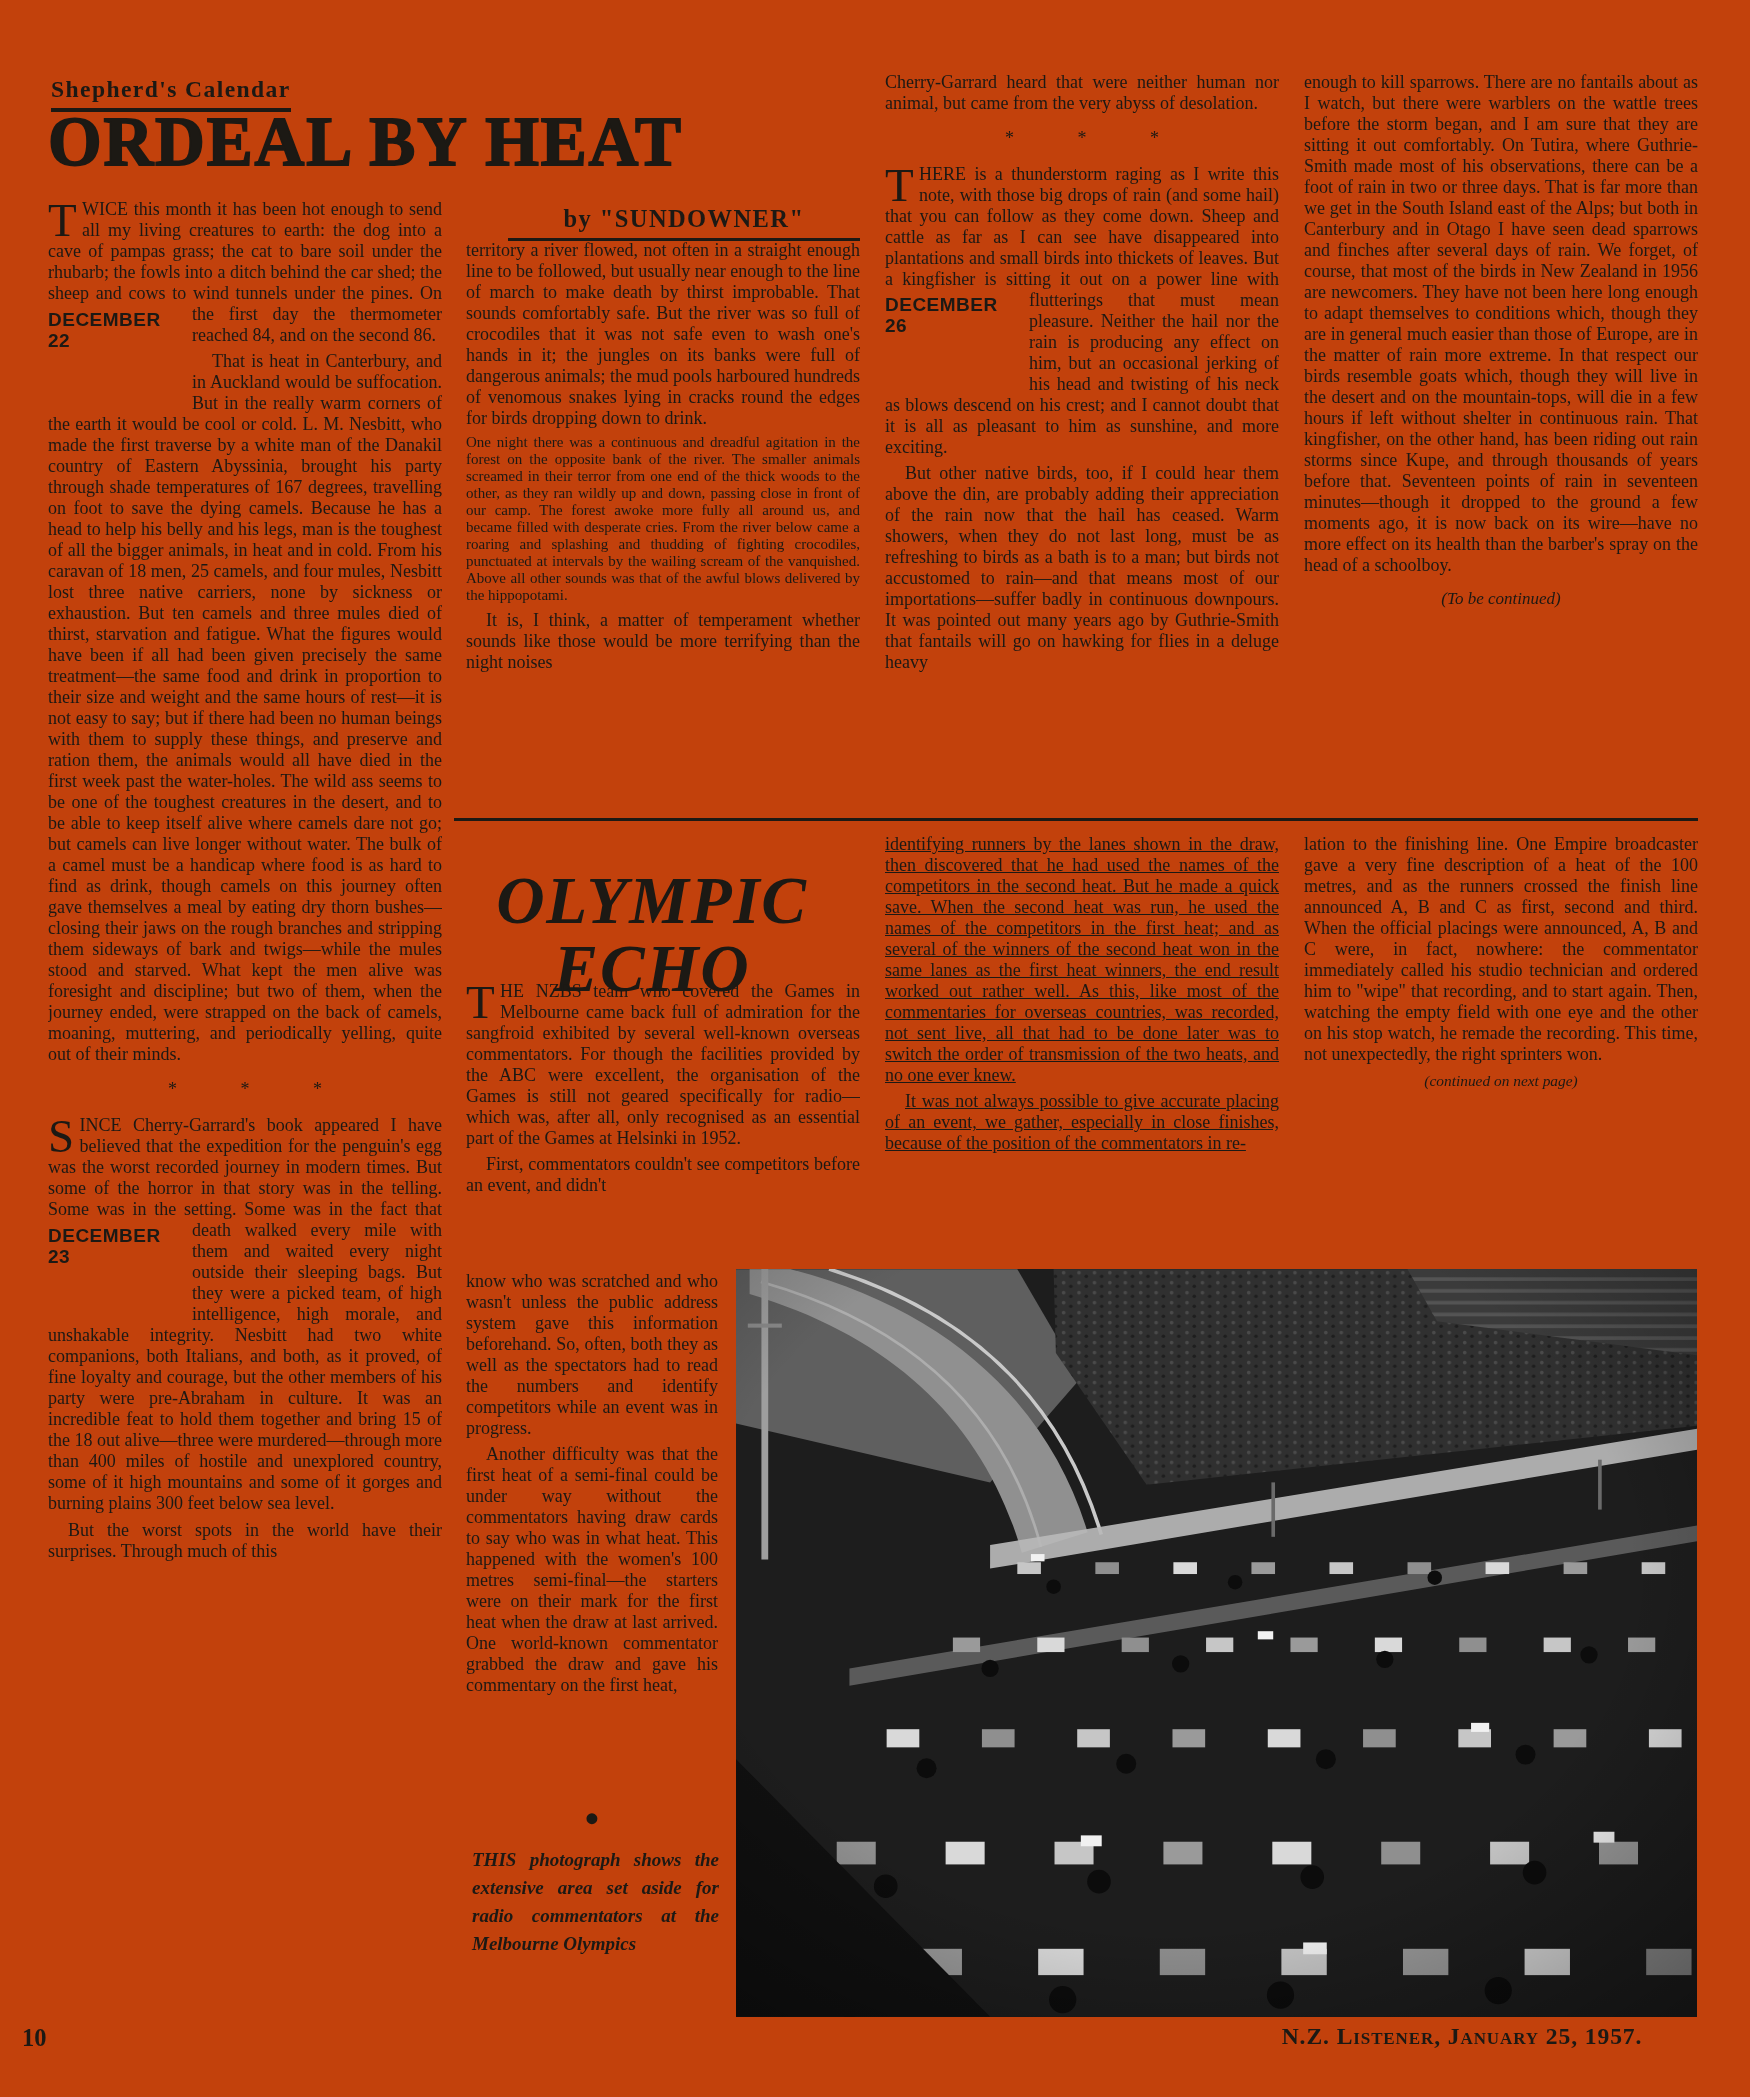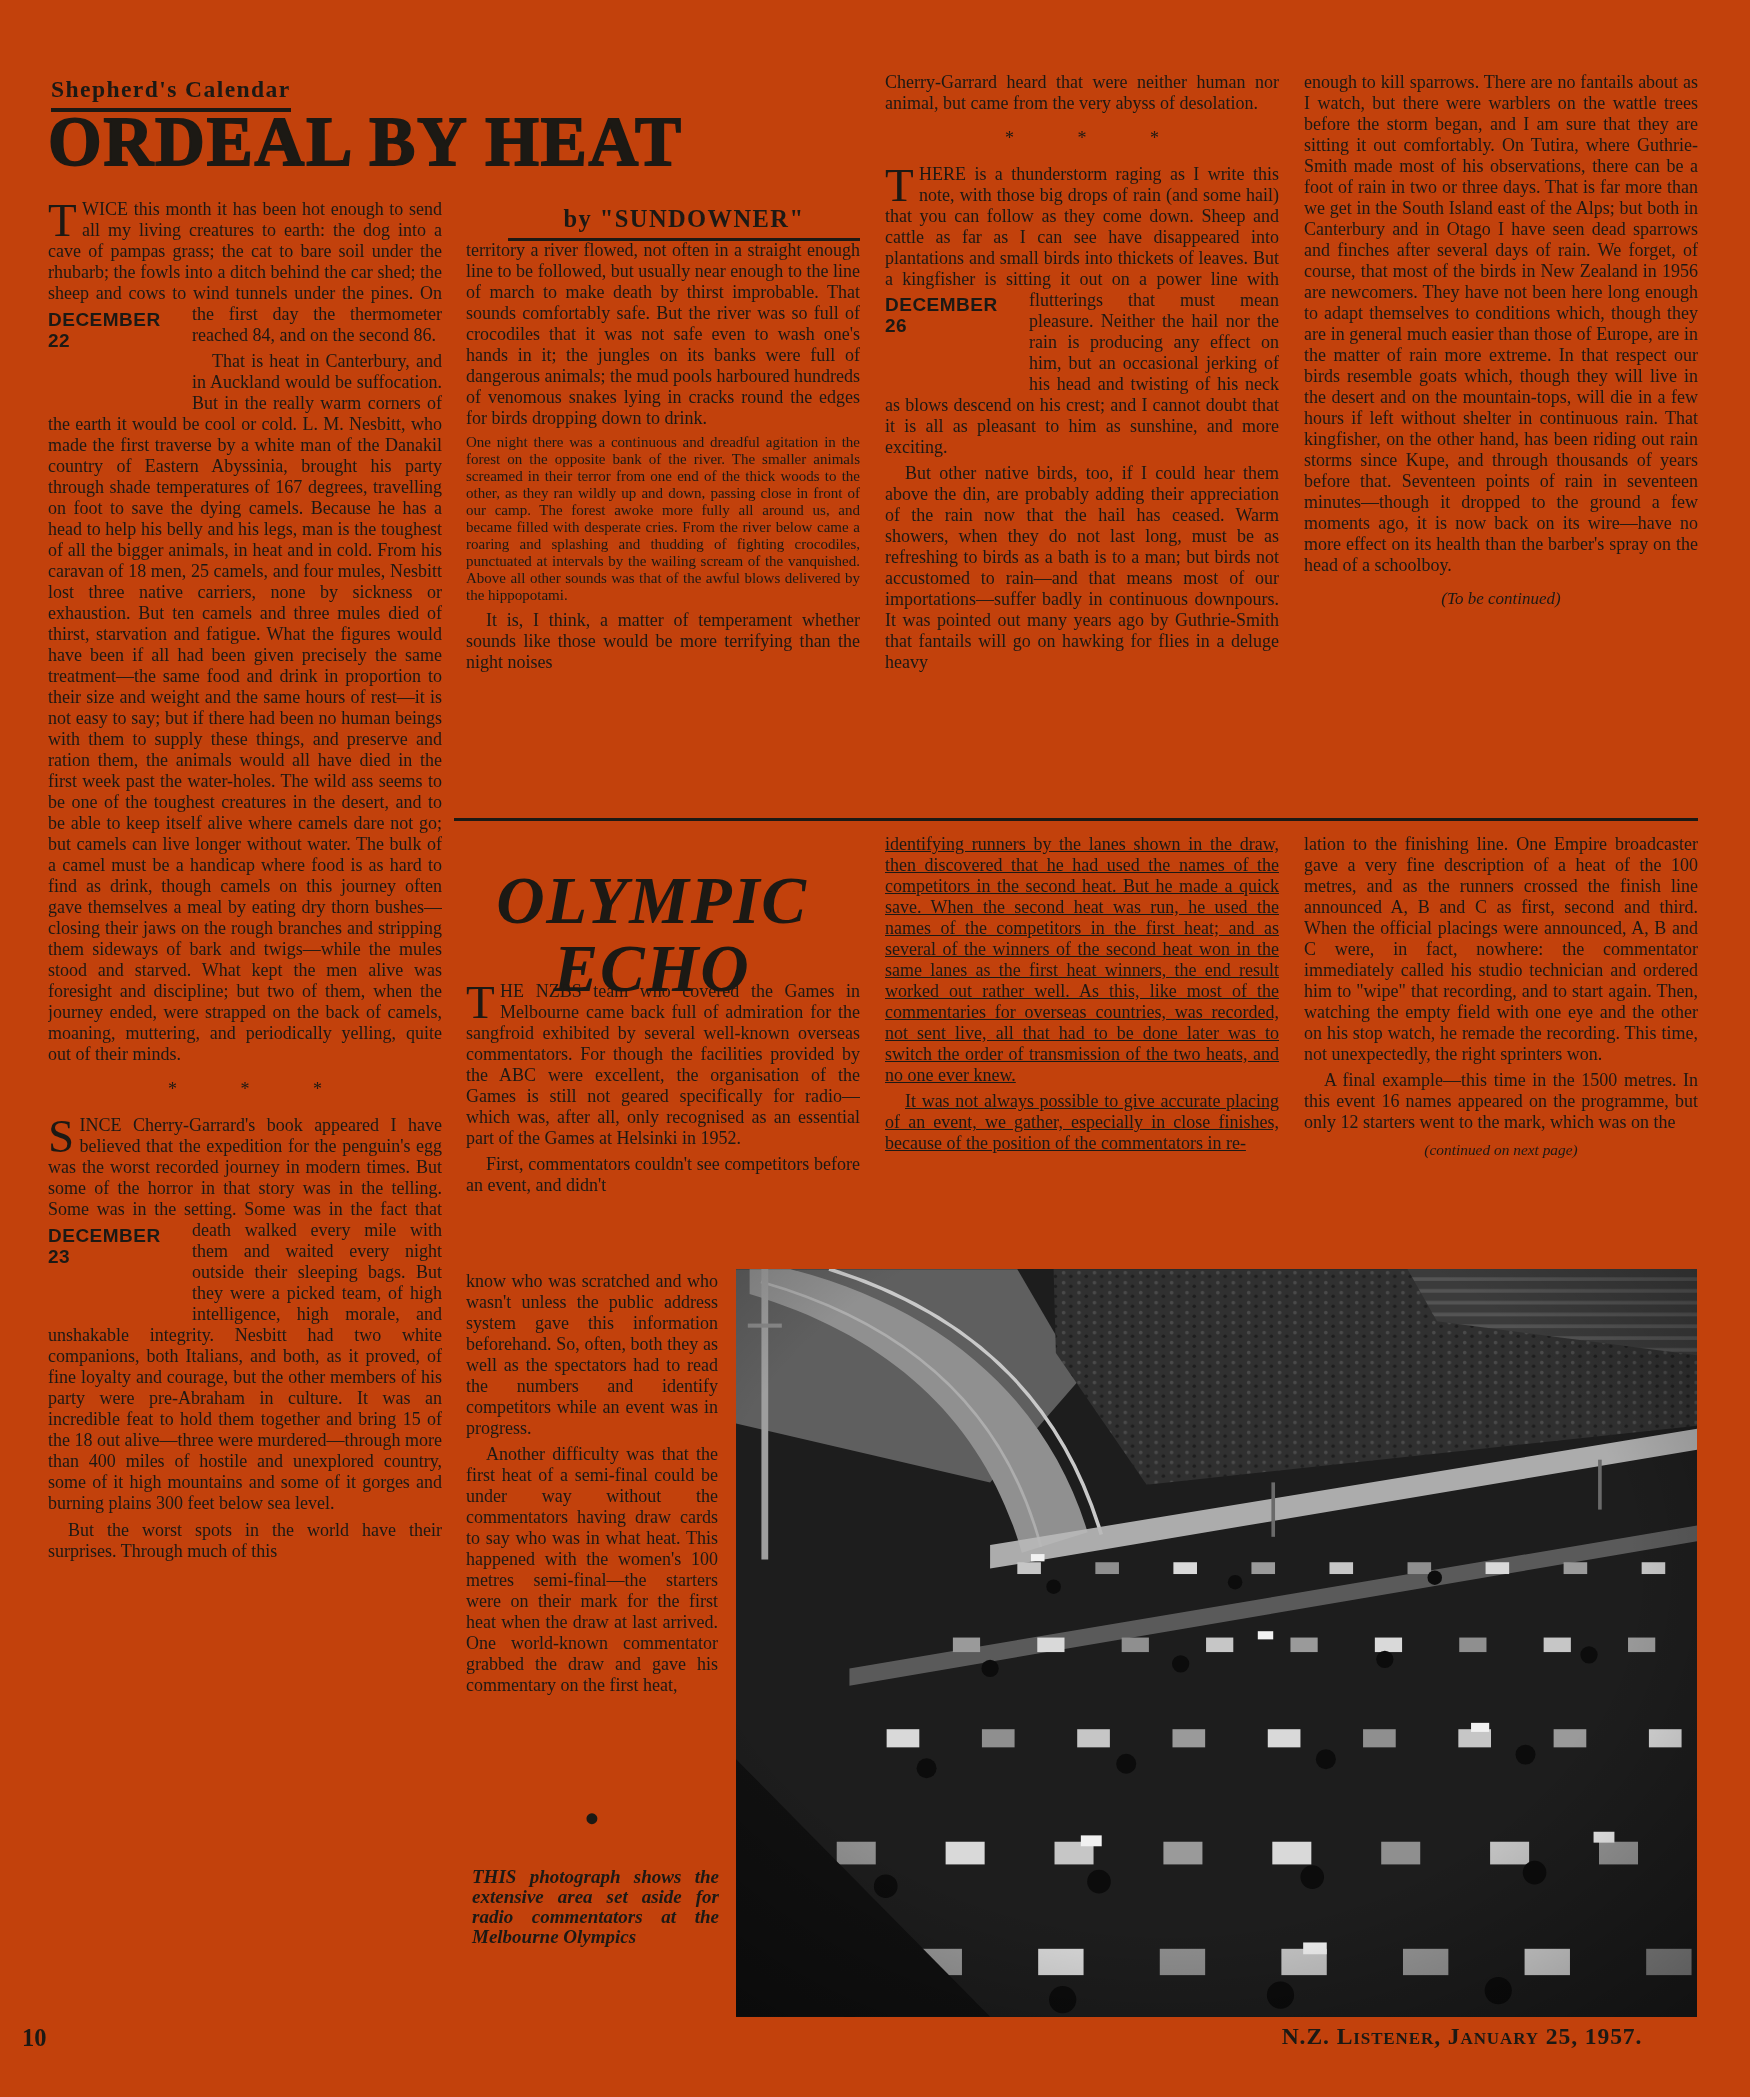--- a/index.html
+++ b/index.html
@@ -64,23 +64,22 @@
   .colA2 { left:466px; top:1271px; width:252px; height:532px; }
   .colC  { left:885px; top:834px; width:394px; height:435px;text-decoration:underline; }
   .colD  { left:1304px; top:834px; width:394px; height:431px; }
 
   .caption-bullet {
     position:absolute; left:466px; top:1803px; width:252px;
     text-align:center; font-size:25.4px;
   }
   .photo-caption {
     position:absolute; left:472px; top:1846px; width:247px;
-    font-style:italic; font-weight:bold; font-size:19px; line-height:20px;
+    font-style:italic; font-weight:bold; font-size:19px; line-height:28px;
     text-align:justify;
-    margin-top:21px;
   }
   .photo {
     position:absolute; left:736px; top:1269px; width:961px; height:748px;
     background:#161616;
   }
   .photo svg { display:block; width:100%; height:100%; }
 
   
   .footer-left  { position:absolute; left:22px; top:2024px; font-size:24.5px; font-weight:bold; }
   .footer-right {
@@ -160,21 +159,20 @@
     <p class="indent">Another difficulty was that the first heat of a semi-final could be under way without the commentators having draw cards to say who was in what heat. This happened with the women's 100 metres semi-final—the starters were on their mark for the first heat when the draw at last arrived. One world-known commentator grabbed the draw and gave his commentary on the first heat,</p>
   </div>
 
   <div class="col colC">
     <p>identifying runners by the lanes shown in the draw, then discovered that he had used the names of the competitors in the second heat. But he made a quick save. When the second heat was run, he used the names of the competitors in the first heat; and as several of the winners of the second heat won in the same lanes as the first heat winners, the end result worked out rather well. As this, like most of the commentaries for overseas countries, was recorded, not sent live, all that had to be done later was to switch the order of transmission of the two heats, and no one ever knew.</p>
     <p class="indent">It was not always possible to give accurate placing of an event, we gather, especially in close finishes, because of the position of the commentators in re-</p>
   </div>
 
   <div class="col colD">
     <p>lation to the finishing line. One Empire broadcaster gave a very fine description of a heat of the 100 metres, and as the runners crossed the finish line announced A, B and C as first, second and third. When the official placings were announced, A, B and C were, in fact, nowhere: the commentator immediately called his studio technician and ordered him to "wipe" that recording, and to start again. Then, watching the empty field with one eye and the other on his stop watch, he remade the recording. This time, not unexpectedly, the right sprinters won.</p>
-    <p class="indent">A final example—this time in the 1500 metres. In this event 16 names appeared on the programme, but only 12 starters went to the mark, which was on the</p>
     <div class="continued-note">(continued on next page)</div>
   </div>
 
   <div class="caption-bullet">●</div>
   <div class="photo-caption">THIS photograph shows the extensive area set aside for radio commentators at the Melbourne Olympics</div>
 
   <div class="photo">
     <svg viewBox="0 0 2118 1648" xmlns="http://www.w3.org/2000/svg">
       <defs>
         <pattern id="standrows" width="40" height="26" patternUnits="userSpaceOnUse">

